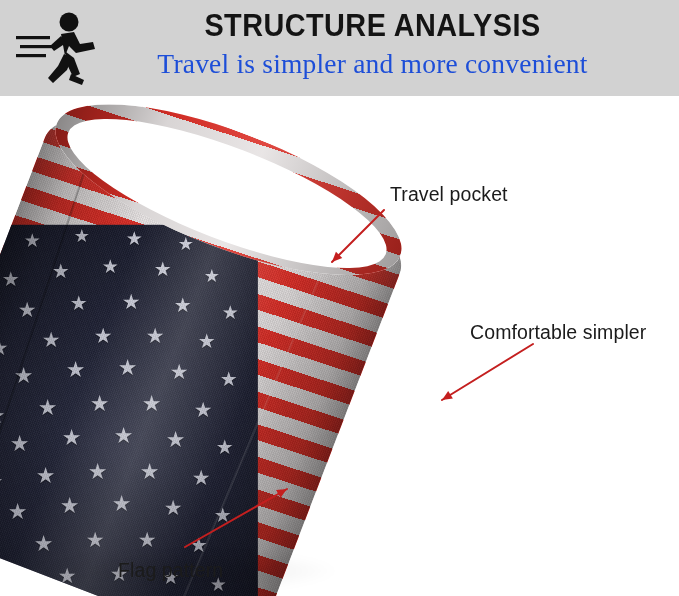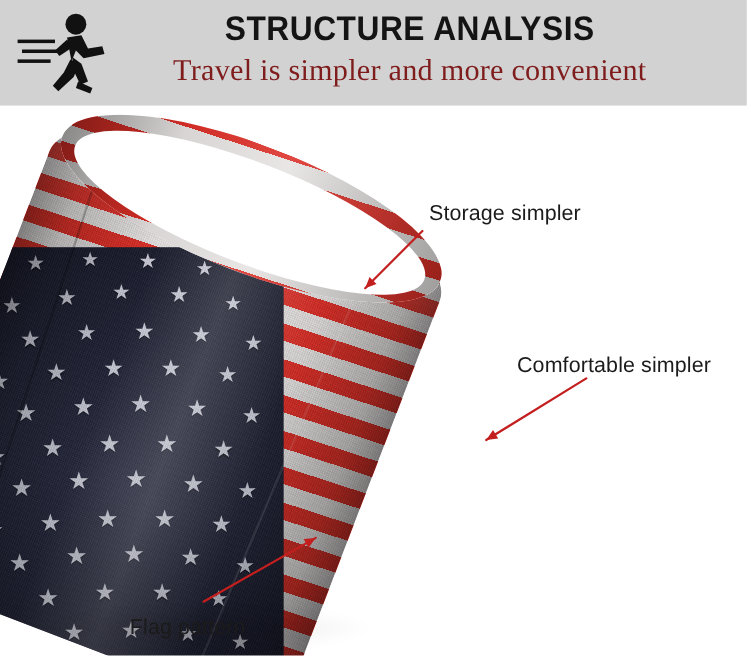--- a/index.html
+++ b/index.html
@@ -42,21 +42,21 @@
     letter-spacing: 0.5px;
     color: #141414;
     line-height: 40px;
     transform: scaleX(0.93);
     transform-origin: center center;
     white-space: nowrap;
   }
   #header-subtitle {
     font-family: "Liberation Serif", serif;
     font-size: 27.5px;
-    color: #7f1d1d;
+    color: #1d4ed8;
     line-height: 36px;
     white-space: nowrap;
     letter-spacing: 0.2px;
   }
 
   
   #product-stage {
     position: absolute;
     left: 0; top: 96px;
     width: 679px;
@@ -334,17 +334,17 @@
   <g id="leader-lines">
       <line x1="384" y1="210" x2="332" y2="262" stroke="#c41f1f" stroke-width="2" stroke-linecap="round"></line>
       <polygon points="332,262 335.93053320069464,251.72620280722668 342.2737971927733,258.06946679930536" fill="#c41f1f"></polygon>
       <line x1="533" y1="344" x2="442" y2="400" stroke="#c41f1f" stroke-width="2" stroke-linecap="round"></line>
       <polygon points="442,400 448.2032694478884,390.91597841499186 452.9048059300858,398.5559751985625" fill="#c41f1f"></polygon>
       <line x1="185" y1="547" x2="287" y2="489" stroke="#c41f1f" stroke-width="2" stroke-linecap="round"></line>
       <polygon points="287,489 280.4859947603886,497.86384429795083 276.0517429822619,490.06567737779693" fill="#c41f1f"></polygon>
     </g>
 </svg>
 
-<div class="callout-label" style="left:390px; top:183px;">Storage simpler</div>
+<div class="callout-label" style="left:390px; top:183px;">Travel pocket</div>
 
 <div class="callout-label" style="left:470px; top:321px;">Comfortable simpler</div>
 
 <div class="callout-label" style="left:118px; top:559px;">Flag pattern</div>
 
 </body></html>

